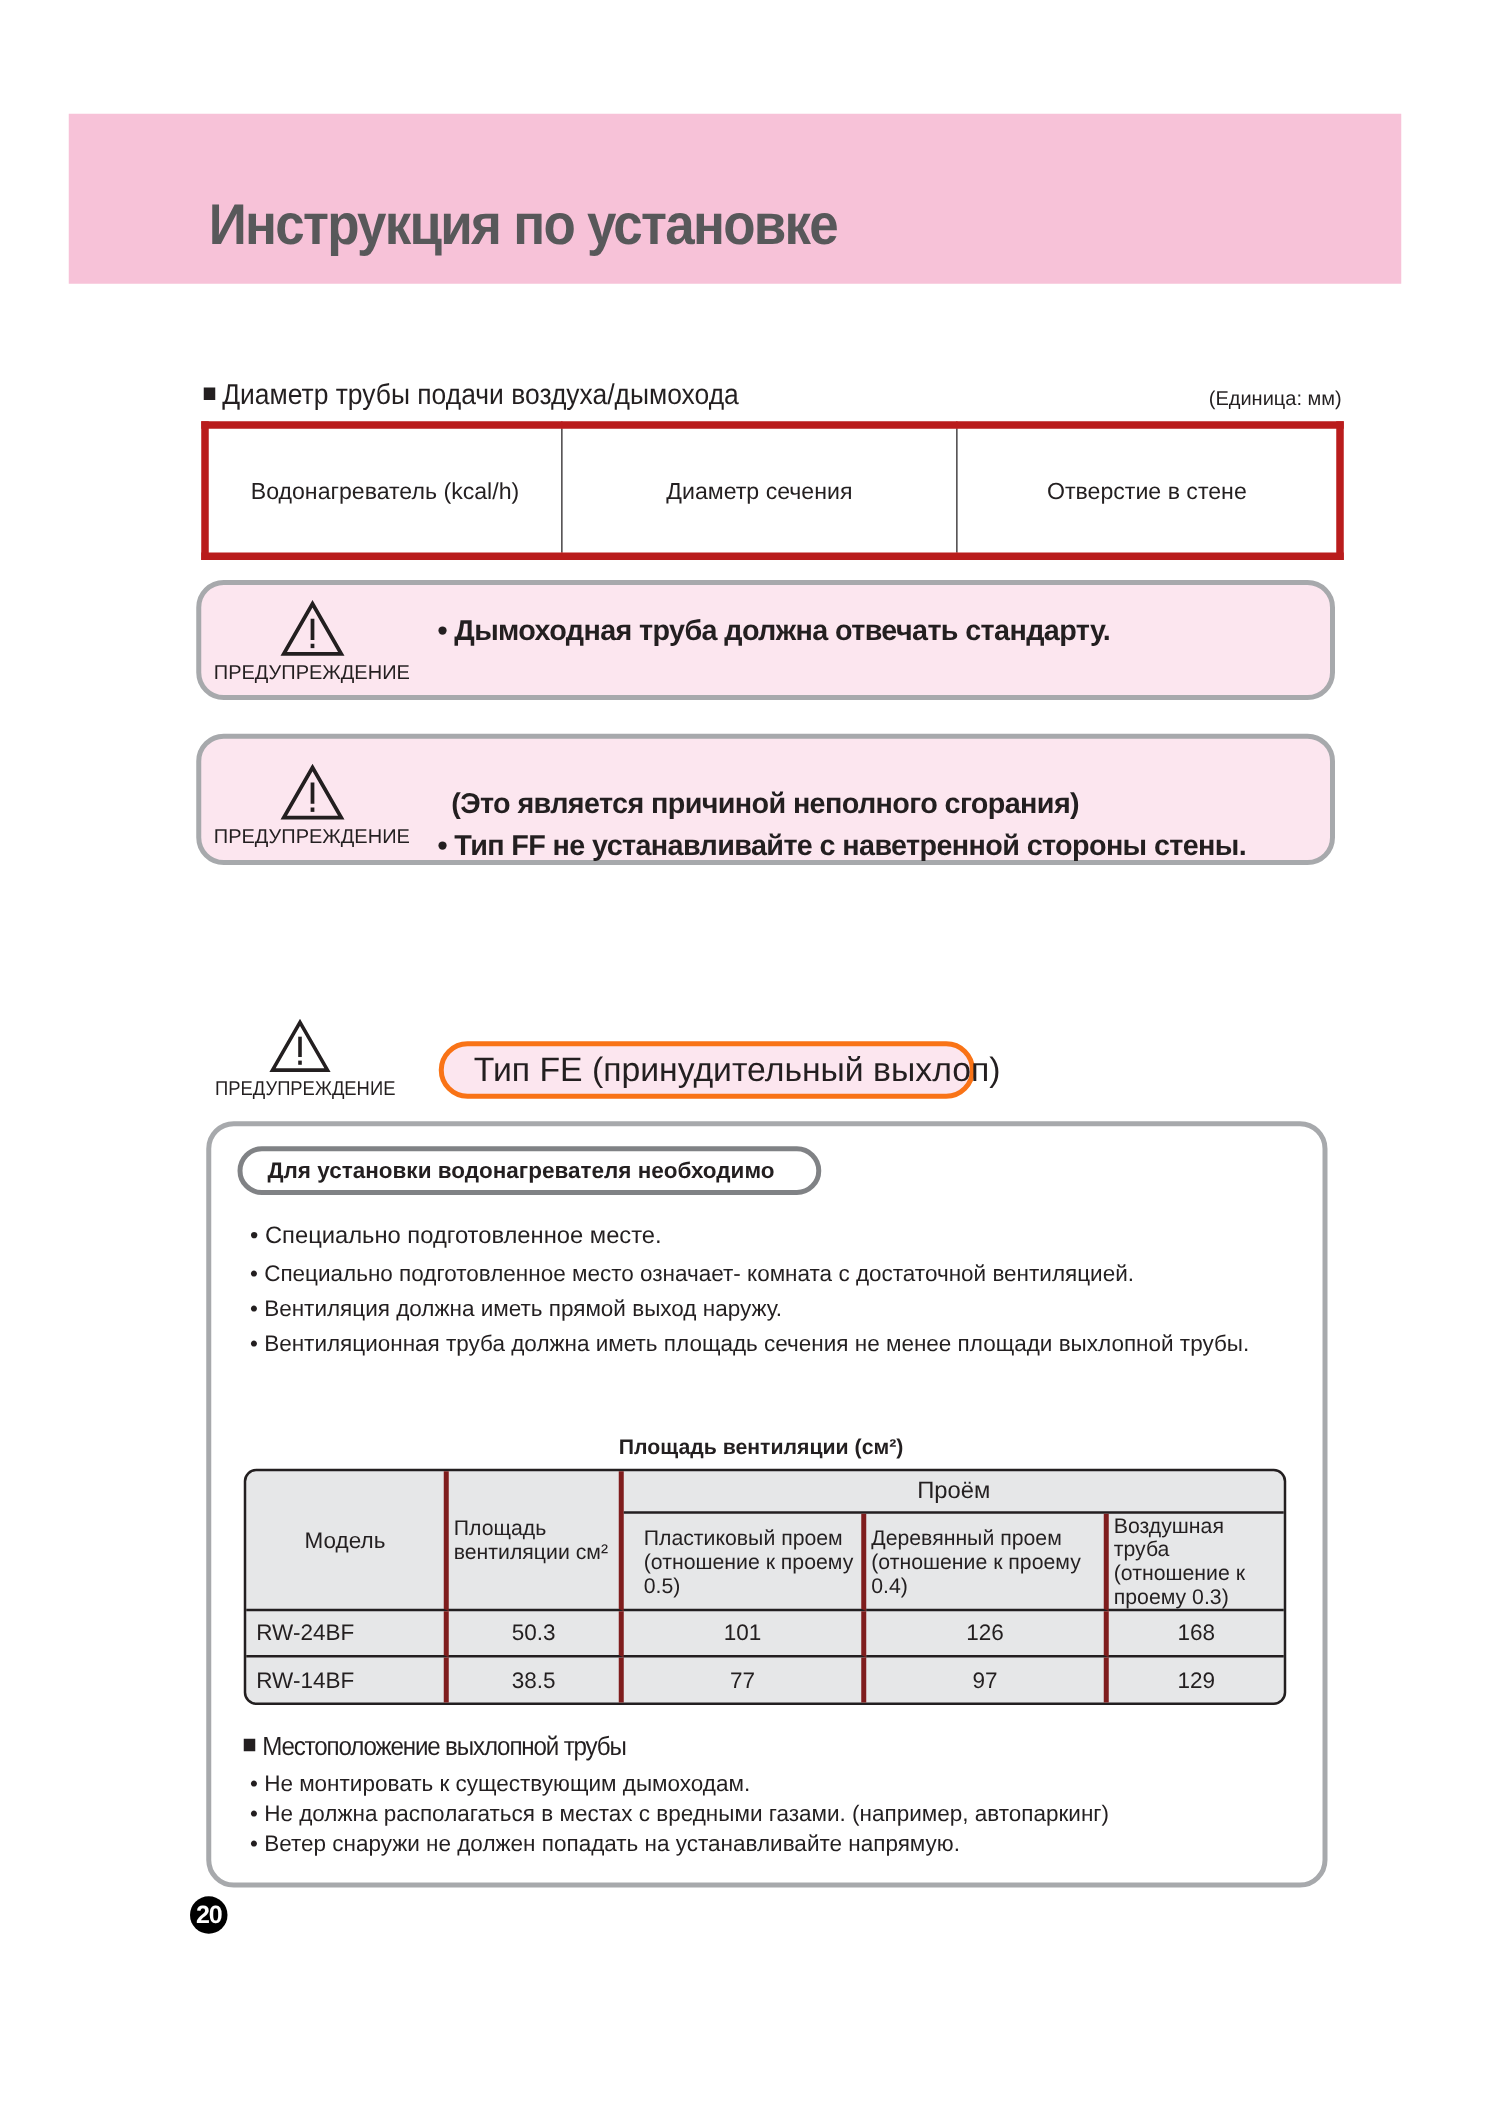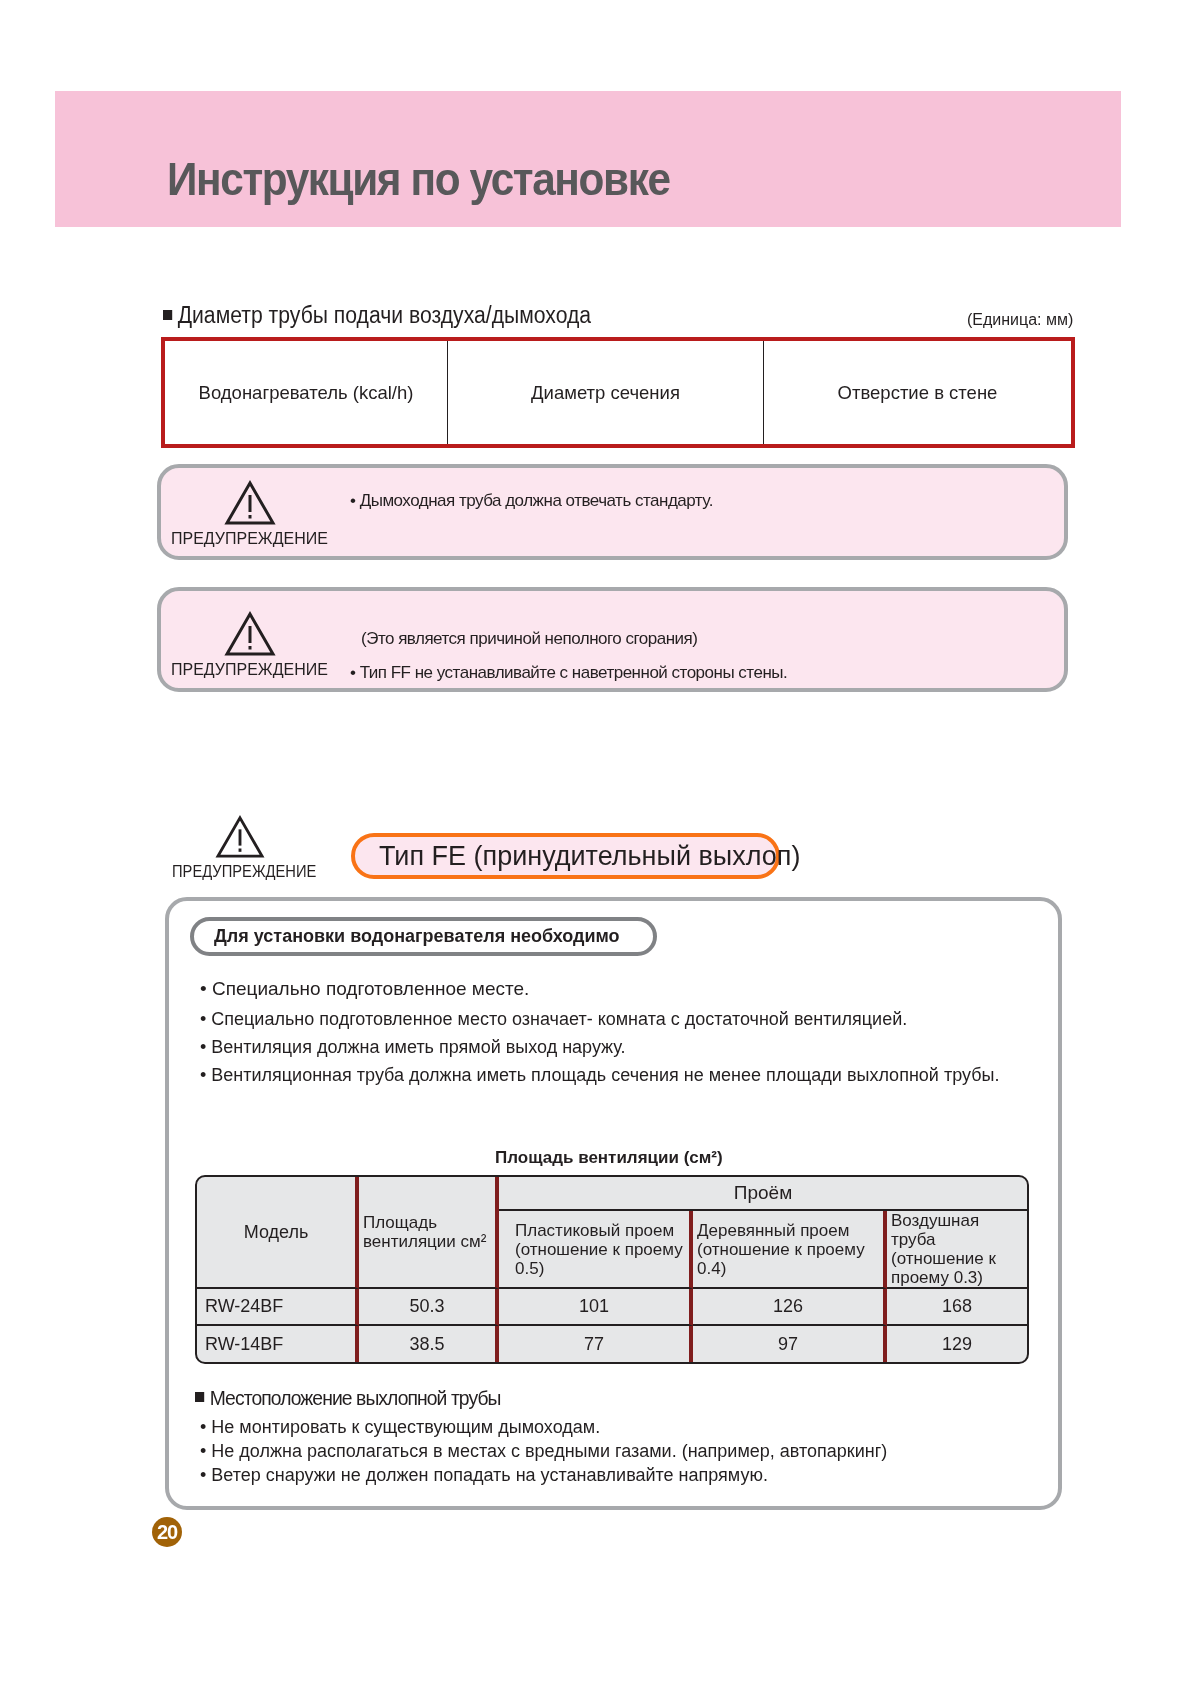--- a/index.html
+++ b/index.html
@@ -9,30 +9,30 @@
 
   .banner { left:55px; top:91px; width:1066px; height:136px; background:#f7c2d8; }
   .page-title { left:167px; top:152px; font-size:46px; font-weight:bold; color:#58585a;
                 letter-spacing:-1.5px; transform:scaleX(0.92); transform-origin:left; white-space:nowrap; }
 
   .sec-head { font-size:23px; color:#231f20; white-space:nowrap; transform:scaleX(0.92); transform-origin:left; }
   .sq { display:inline-block; width:10px; height:10px; background:#231f20; margin-right:6px; vertical-align:3px; }
   .unit { left:967px; top:311px; font-size:16px; color:#231f20; white-space:nowrap; }
 
   table.pipe { position:absolute; left:161px; top:337px; width:914px; height:111px; border-collapse:collapse;
-               border:4px solid #b91c1c; font-size:18.5px; }
+               border:6px solid #b91c1c; font-size:18.5px; }
   table.pipe td { border:1px solid #231f20; text-align:center; padding:0; }
   table.pipe tr.h td { height:35px; }
   table.pipe td.c1 { width:282px; } table.pipe td.c2 { width:315px; }
 
   .warn { position:absolute; left:157px; width:911px; background:#fce6ef; border:4px solid #a7a9ac;
           border-radius:22px; box-sizing:border-box; }
   .warn .ico { position:absolute; left:63px; width:52px; height:46px; }
   .warn .lbl { position:absolute; left:10px; font-size:16px; white-space:nowrap; }
-  .warn .line { position:absolute; left:189px; font-size:17px; white-space:nowrap; letter-spacing:-0.5px; }
+  .warn .line { position:absolute; left:189px; font-size:23px; white-space:nowrap; letter-spacing:-0.5px;font-weight:bold; }
 
   .fe-ico { left:215px; top:815px; width:50px; height:44px; }
   .fe-lbl { left:172px; top:863px; font-size:16px; white-space:nowrap; transform:scaleX(0.92); transform-origin:left; }
   .fe-pill { left:351px; top:833px; width:429px; height:46px; box-sizing:border-box; background:#fce6ef;
              border:4px solid #f97316; border-radius:24px; font-size:27px; line-height:38px; padding-left:24px;
              white-space:nowrap; }
 
   .main-box { left:165px; top:897px; width:897px; height:613px; box-sizing:border-box; border:4px solid #a7a9ac;
               border-radius:22px; background:#fff; }
   .inner-pill { left:190px; top:917px; width:467px; height:39px; box-sizing:border-box; border:4px solid #808285;
@@ -41,21 +41,21 @@
   .vtitle { left:495px; top:1148px; font-size:17px; font-weight:bold; white-space:nowrap; }
 
   table.vent { position:absolute; left:195px; top:1175px; width:834px; height:181px; border-collapse:separate;
                border-spacing:0; background:#e6e7e8; border:2px solid #231f20; border-radius:10px; font-size:18px; }
   table.vent td { border-right:4px solid #7f1d1d; border-bottom:2px solid #231f20; padding:0 4px; }
   table.vent tr td:last-child { border-right:none; }
   table.vent tr:last-child td { border-bottom:none; }
   .vh { font-size:17px; line-height:19px; }
   .cen { text-align:center; }
 
-  .pgnum { left:152px; top:1517px; width:30px; height:30px; border-radius:50%; background:#a16207; color:#fff;
+  .pgnum { left:152px; top:1517px; width:30px; height:30px; border-radius:50%; background:#000000; color:#fff;
            font-size:20px; font-weight:bold; text-align:center; line-height:30px; letter-spacing:-1px; }
 </style>
 </head>
 <body>
 
 <div class="abs banner"></div>
 <div class="abs page-title">Инструкция по установке</div>
 
 <div class="abs sec-head" style="left:163px;top:302px;">
   <span class="sq"></span><span>Диаметр трубы подачи воздуха/дымохода</span>

